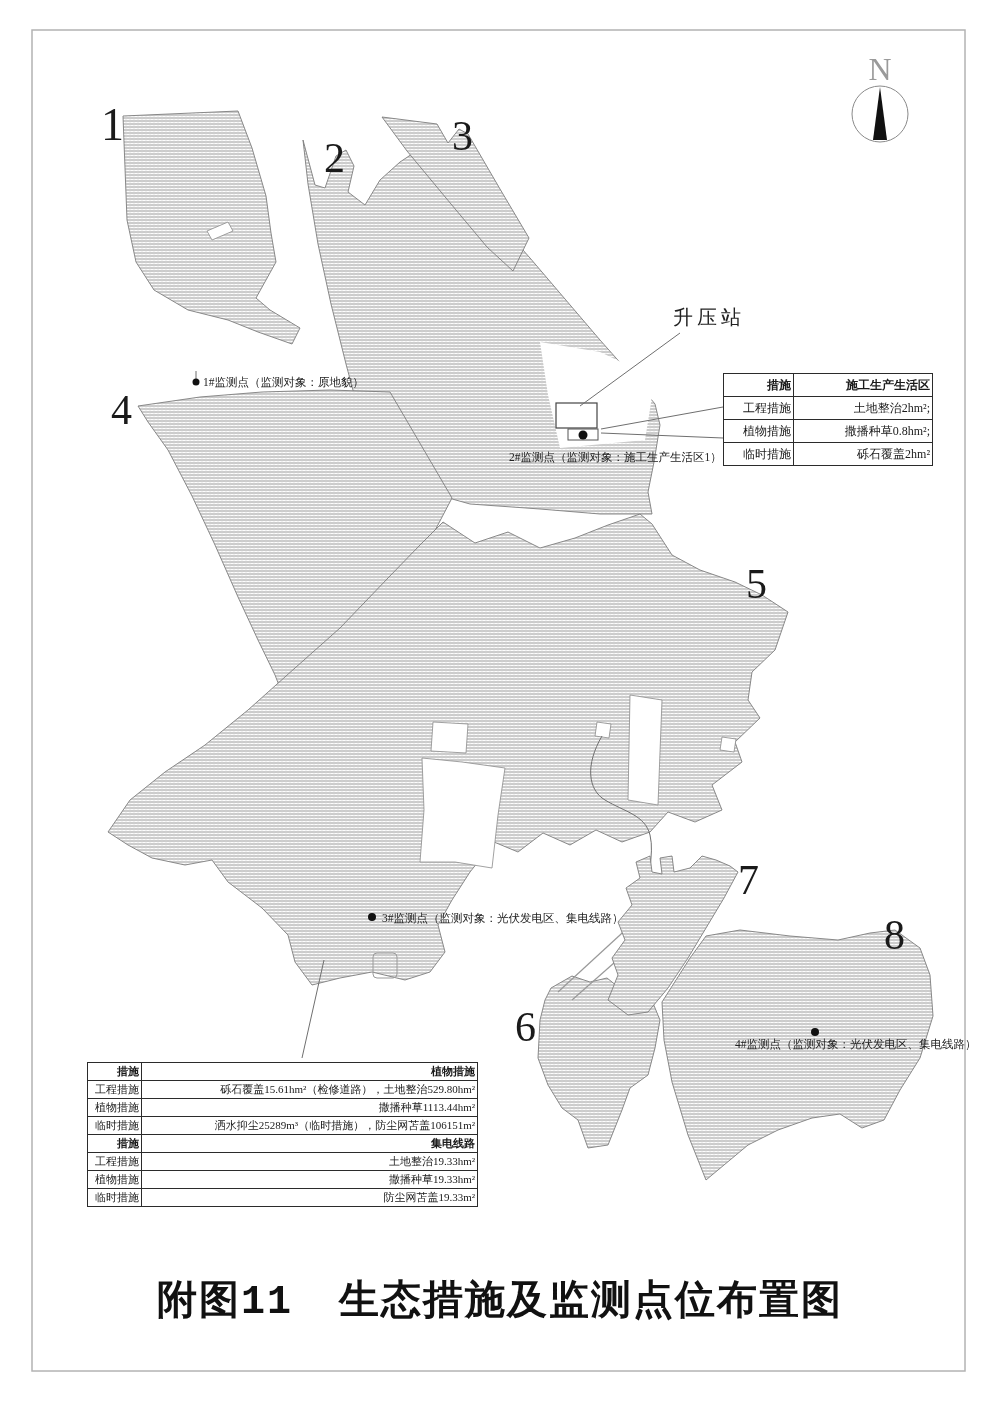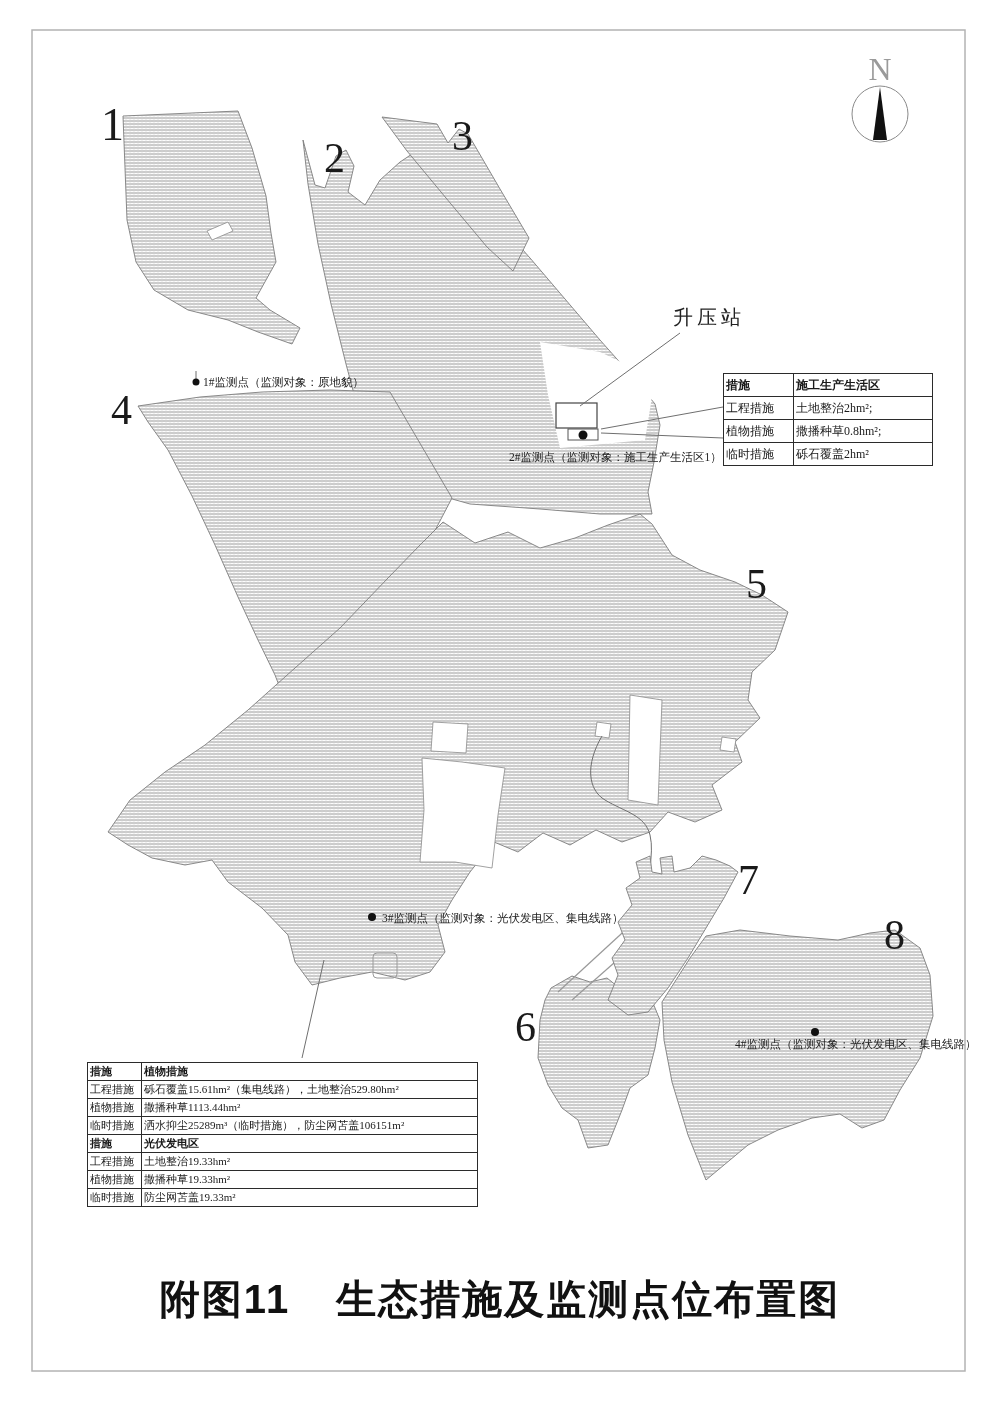--- a/index.html
+++ b/index.html
@@ -1,30 +1,30 @@
 <!DOCTYPE html>
 <html><head>
 <meta charset="utf-8">
 <style>
   html,body{margin:0;padding:0;background:#ffffff;}
   .page{position:relative;width:1000px;height:1414px;background:#ffffff;overflow:hidden;
         font-family:"Liberation Serif", serif;color:#1a1a1a;}
   .map-svg{position:absolute;left:0;top:0;}
   .tbl{position:absolute;border-collapse:collapse;background:#ffffff;table-layout:fixed;}
-  .tbl td,.tbl th{border:1px solid #2b2b2b;text-align:left;vertical-align:middle;
+  .tbl td,.tbl th{border:1px solid #2b2b2b;text-align:right;vertical-align:middle;
         font-family:"Liberation Serif", serif;padding:0 2px;overflow:hidden;white-space:nowrap;}
   .tbl th{font-weight:bold;}
   .tbl-station{left:723px;top:373px;width:210px;}
   .tbl-station td,.tbl-station th{height:22px;font-size:12px;}
   .tbl-station .c1{width:70px;}
   .tbl-bottom{left:87px;top:1062px;width:391px;}
   .tbl-bottom td,.tbl-bottom th{height:17px;font-size:11px;}
   .tbl-bottom .c1{width:54px;}
   .fig-title{position:absolute;left:0;top:1272px;width:1000px;text-align:center;
-        font-family:Liberation Sans, sans-serif;font-weight:bold;font-size:40px;
+        font-family:Liberation Mono, monospace;font-weight:bold;font-size:40px;
         color:#111;letter-spacing:2px;}
   .fig-title .gap{display:inline-block;width:46px;}
   .map-num{font-family:"Liberation Serif", serif;font-size:42px;fill:#1a1a1a;}
   .map-cjk{font-family:"Liberation Serif", serif;fill:#222;}
   .region{fill:url(#hatch);stroke:#7d7d7d;stroke-width:0.9;}
   .cutout{fill:#ffffff;stroke:#8a8a8a;stroke-width:0.8;}
   .leader{stroke:#6f6f6f;stroke-width:1;fill:none;}
 </style>
 </head>
 <body>
@@ -136,33 +136,33 @@
         <col class="c1">
         <col>
       </colgroup>
     <tbody>
         <tr>
       <th>措施</th>
       <th>植物措施</th>
     </tr>
     <tr>
       <td>工程措施</td>
-      <td>砾石覆盖15.61hm²（集电线路），土地整治529.80hm²</td>
+      <td>砾石覆盖15.61hm²（检修道路），土地整治529.80hm²</td>
     </tr>
     <tr>
       <td>植物措施</td>
       <td>撒播种草1113.44hm²</td>
     </tr>
     <tr>
       <td>临时措施</td>
       <td>洒水抑尘25289m³（临时措施），防尘网苫盖106151m²</td>
     </tr>
     <tr>
       <th>措施</th>
-      <th>光伏发电区</th>
+      <th>集电线路</th>
     </tr>
     <tr>
       <td>工程措施</td>
       <td>土地整治19.33hm²</td>
     </tr>
     <tr>
       <td>植物措施</td>
       <td>撒播种草19.33hm²</td>
     </tr>
     <tr>

